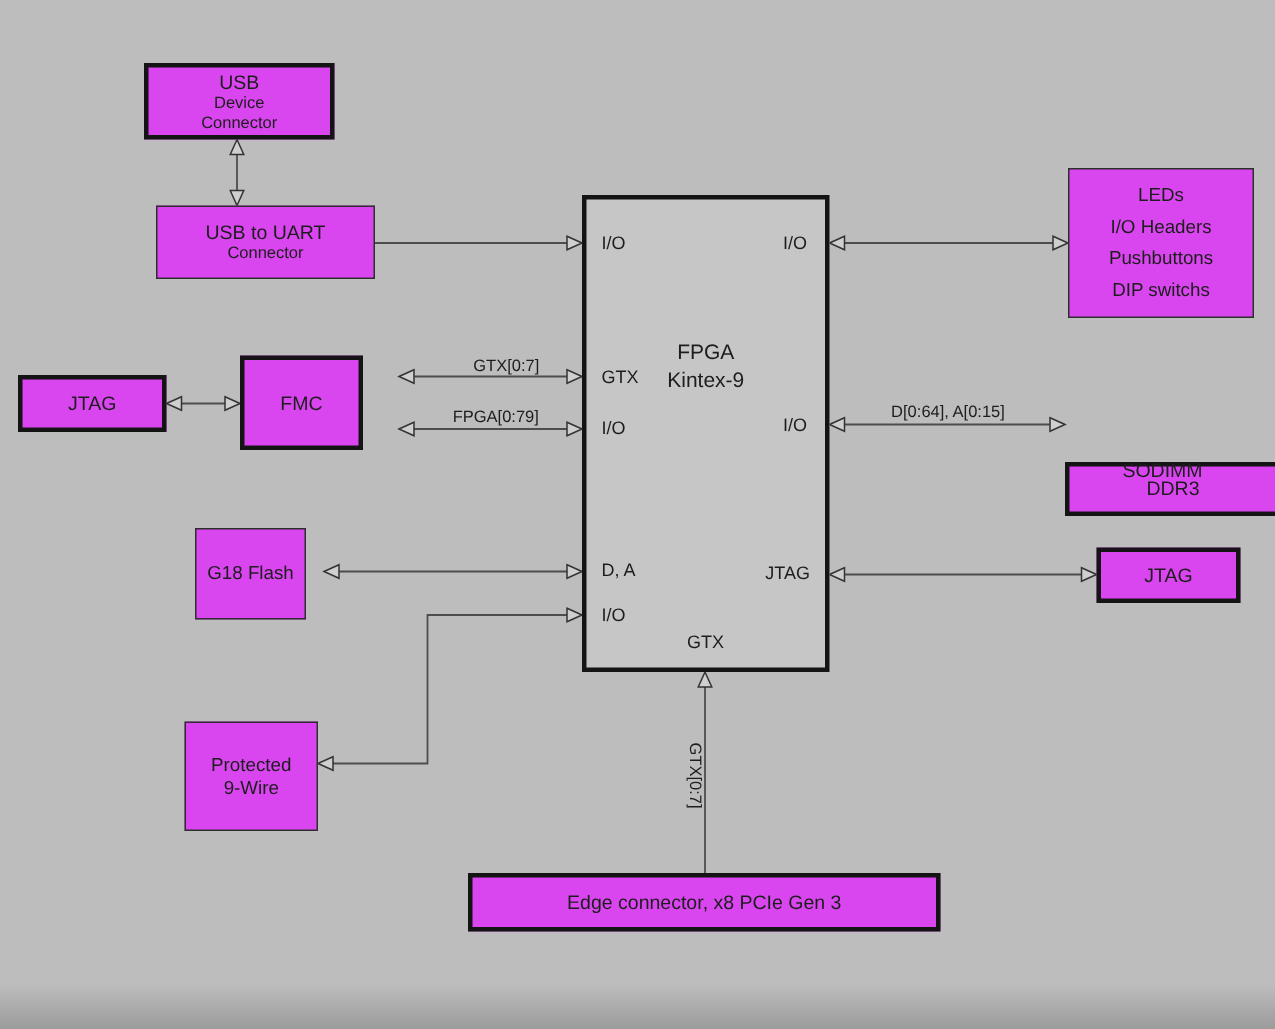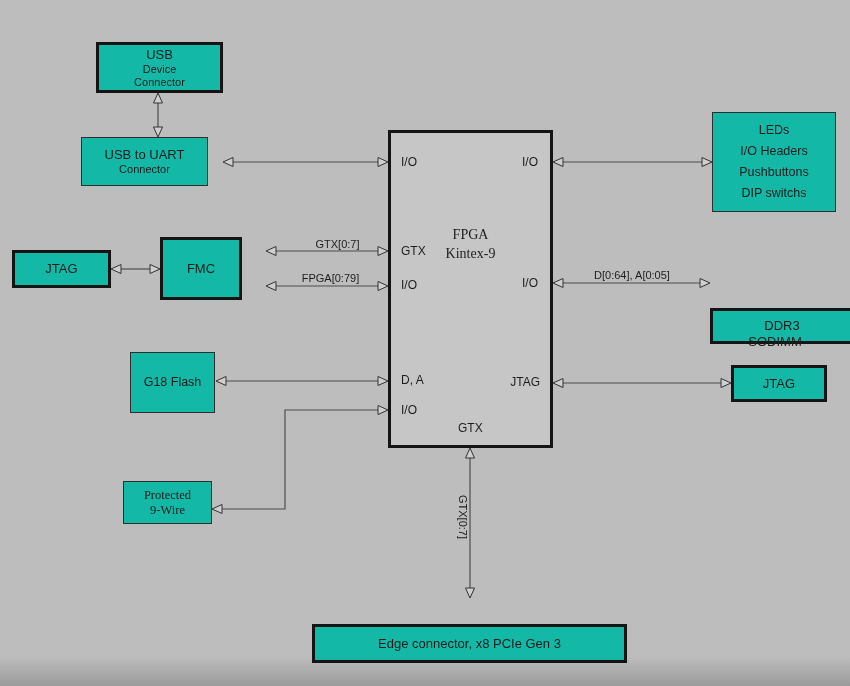--- a/index.html
+++ b/index.html
@@ -26,21 +26,21 @@
   }
   #wires polygon {
     fill: #cfcfcf;
     stroke: #333333;
     stroke-width: 1;
   }
 
   .block {
     position: absolute;
     box-sizing: border-box;
-    background: #14b8a6;
+    background: #d946ef;
     border: 3px solid #141414;
     display: flex;
     flex-direction: column;
     align-items: center;
     justify-content: center;
     text-align: center;
   }
   .block.thin {
     border-width: 1px;
     border-color: #2e2e2e;
@@ -58,21 +58,20 @@
     background: #c6c6c6;
     border: 3px solid #141414;
   }
   .fpga-title {
     position: absolute;
     left: 0; top: 92px;
     width: 100%;
     text-align: center;
     font-size: 14px;
     line-height: 19px;
-    font-family: Liberation Serif, serif;
   }
   .port {
     position: absolute;
     font-size: 12px;
     line-height: 13px;
     white-space: nowrap;
   }
 
   .buslabel {
     position: absolute;
@@ -189,61 +188,61 @@
     <span class="port" style="right:10px; top:243px;">JTAG</span>
     <span class="port" style="left:67px; bottom:10px;">GTX</span>
   </div>
 
   <div class="block" style="left:96px; top:42px; width:127px; height:51px;">
     <div class="t-main">USB</div>
     <div class="t-sub">Device</div>
     <div class="t-sub">Connector</div>
   </div>
 
-  <div class="block thin" style="left:81px; top:137px; width:127px; height:49px;">
+  <div class="block thin" style="left:104px; top:137px; width:146px; height:49px;">
     <div class="t-main">USB to UART</div>
     <div class="t-sub">Connector</div>
   </div>
 
   <div class="block" style="left:12px; top:250px; width:99px; height:38px;">
     <div class="t-main">JTAG</div>
   </div>
 
   <div class="block" style="left:160px; top:237px; width:82px; height:63px;">
     <div class="t-main">FMC</div>
   </div>
 
-  <div class="block thin" style="left:130px; top:352px; width:85px; height:61px;">
+  <div class="block thin" style="left:130px; top:352px; width:74px; height:61px;">
     <div class="t-med">G18 Flash</div>
   </div>
 
-  <div class="block thin" style="left:123px; top:481px; width:89px; height:43px;font-family:Liberation Serif, serif;">
+  <div class="block thin" style="left:123px; top:481px; width:89px; height:73px;">
     <div class="t-med">Protected</div>
     <div class="t-med">9-Wire</div>
   </div>
 
   <div class="block thin" style="left:712px; top:112px; width:124px; height:100px;">
     <div class="t-list">LEDs</div>
     <div class="t-list">I/O Headers</div>
     <div class="t-list">Pushbuttons</div>
     <div class="t-list">DIP switchs</div>
   </div>
 
   <div class="block" style="left:710px; top:264px; width:144px; height:36px;margin-top:44px;">
     <div class="t-main">DDR3</div>
   </div>
-  <div class="floating-label" style="left:710px; top:306px; width:130px;margin-top:28px;">SODIMM</div>
+  <div class="floating-label" style="left:710px; top:306px; width:130px;">SODIMM</div>
 
   <div class="block" style="left:731px; top:365px; width:96px; height:37px;">
     <div class="t-main">JTAG</div>
   </div>
 
-  <div class="block" style="left:312px; top:624px; width:315px; height:39px;">
+  <div class="block" style="left:312px; top:582px; width:315px; height:39px;">
     <div class="t-main">Edge connector, x8 PCIe Gen 3</div>
   </div>
 
   <div class="buslabel" style="left:295px; top:238px; width:85px;">GTX[0:7]</div>
   <div class="buslabel" style="left:288px; top:272px; width:85px;">FPGA[0:79]</div>
-  <div class="buslabel" style="left:568px; top:269px; width:128px;">D[0:64], A[0:05]</div>
+  <div class="buslabel" style="left:568px; top:269px; width:128px;">D[0:64], A[0:15]</div>
   <div class="buslabel vertical" style="left:433px; top:511px; width:60px;">GTX[0:7]</div>
 
   <div class="bottom-shade"></div>
 </div>
 
 </body></html>

